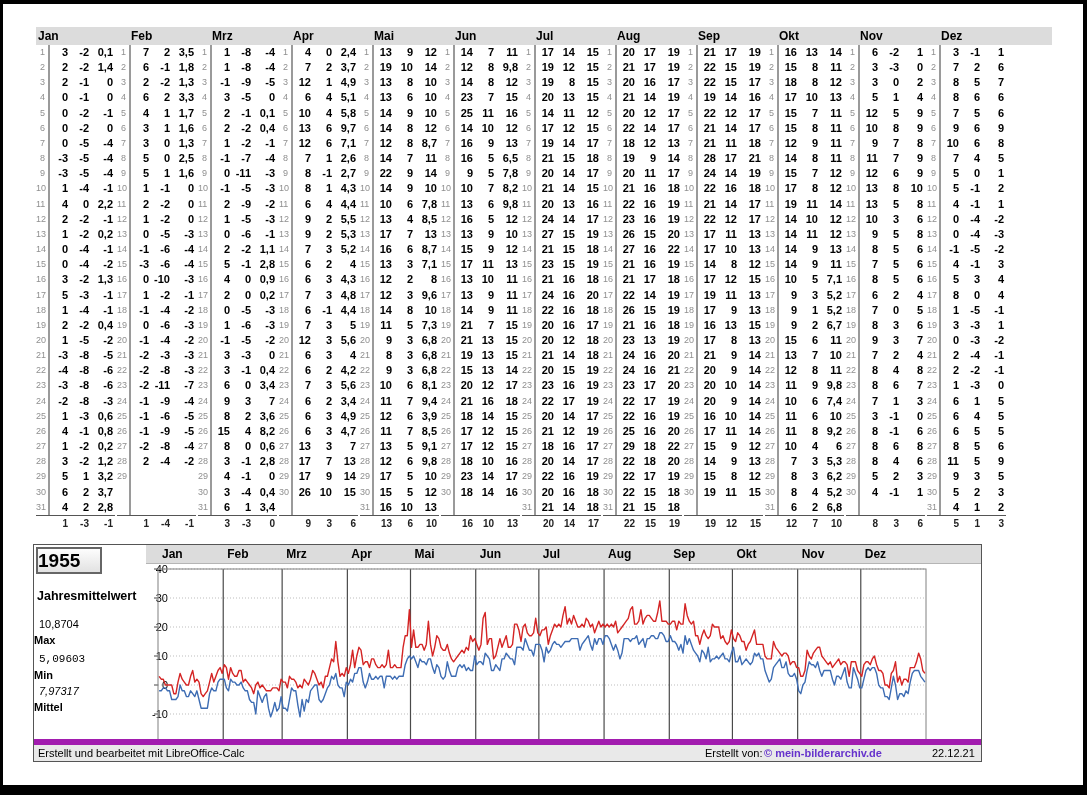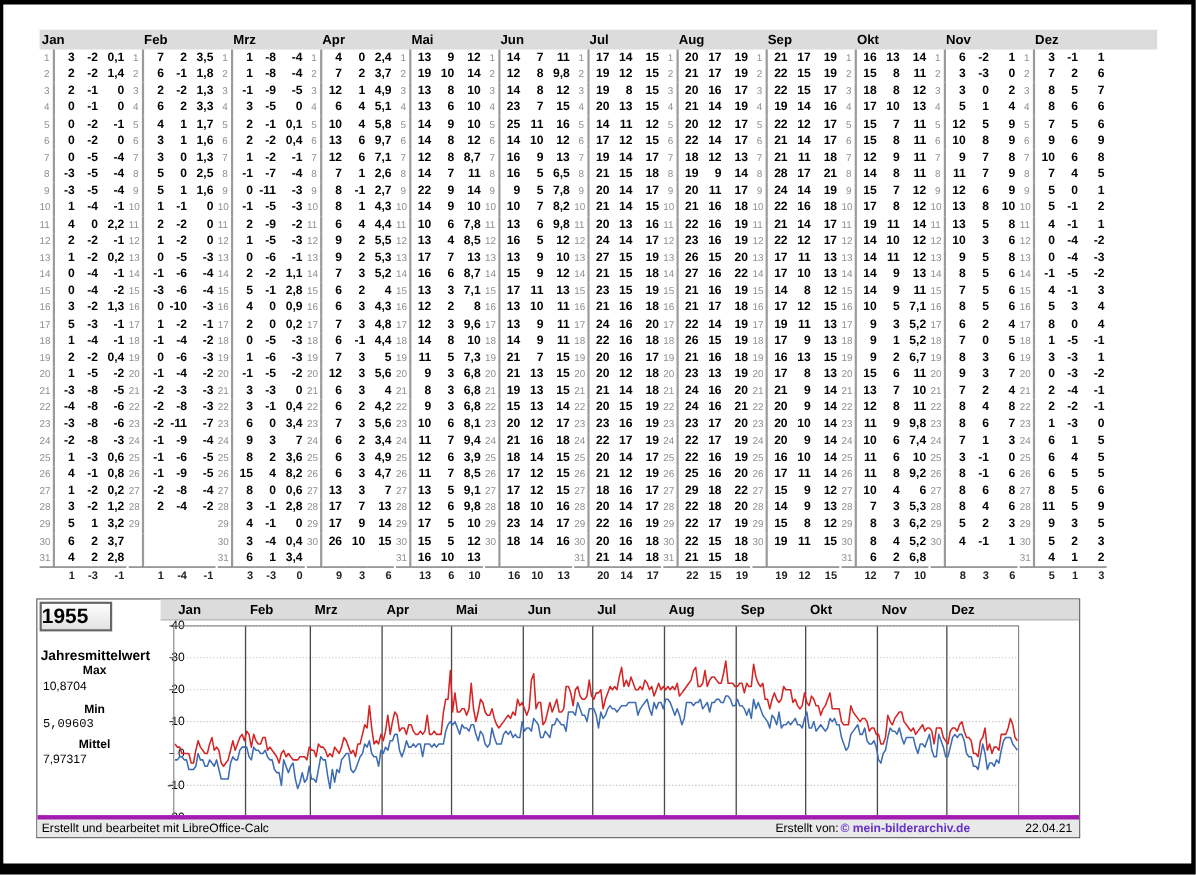--- a/index.html
+++ b/index.html
@@ -22,27 +22,27 @@
   
   #bottom{position:absolute;left:33px;top:544px;width:949px;height:218px;
           border:1px solid #555;box-sizing:border-box;background:#fff;}
   #chart-band{position:absolute;left:112px;top:0;right:0;height:18px;background:#dcdcdc;
               border-bottom:1px solid #b5b5b5;}
   .c-month-label{position:absolute;top:2px;font-size:12px;font-weight:bold;}
   #year-box{position:absolute;left:2px;top:2px;width:62px;height:23px;border:2px solid #666;
             background:linear-gradient(#fdfdfd,#e2e2e2);text-align:left;font-size:19px;
             font-weight:bold;line-height:23px;}
   .stat-title{position:absolute;left:3px;top:44px;font-size:12.5px;font-weight:bold;}
-  .stat-label{position:absolute;left:0;width:104px;text-align:center;font-size:11px;font-weight:bold;}
+  .stat-label{position:absolute;left:0;width:104px;text-align:left;font-size:11px;font-weight:bold;margin-top:30px;}
   .stat-value{position:absolute;left:5px;font-size:11px;}
   .y-label{position:absolute;width:30px;text-align:right;left:104px;font-size:11px;line-height:11px;}
   #chart-svg{position:absolute;left:0;top:0;}
   
   #footer-band{position:absolute;left:0;right:0;bottom:0;height:16px;background:#e9e9e9;
-               border-top:4px solid #a21caf;font-size:11px;line-height:15px;}
+               border-top:6px solid #a21caf;font-size:11px;line-height:15px;}
   .ft{position:absolute;top:1px;white-space:nowrap;}
 </style>
 </head>
 <body>
 
 <div class="frame"></div>
 
 <div id="table-band">
     <div class="t-month-label" style="left: 2px;">Jan</div>
     <div class="t-month-label" style="left: 95px;">Feb</div>
@@ -1638,21 +1638,21 @@
       <div class="c-month-label" style="left: 830.773px;">Dez</div>
     </div>
   <div id="year-box">1955</div>
 
   <div class="stat-title">Jahresmittelwert</div>
   <div class="stat-label" style="top:59px;">Max</div>
   <div class="stat-value" style="top:73px;">10,8704</div>
   <div class="stat-label" style="top:94px;">Min</div>
   <div class="stat-value" style="top:108px;font-family:Liberation Mono, monospace;">5,09603</div>
   <div class="stat-label" style="top:126px;">Mittel</div>
-  <div class="stat-value" style="top:140px;">7,97317</div>
+  <div class="stat-value" style="top:140px;font-style:italic;">7,97317</div>
 
   <div id="y-labels">
       <div class="y-label" style="top: 19px;">40</div>
       <div class="y-label" style="top: 48px;">30</div>
       <div class="y-label" style="top: 77px;">20</div>
       <div class="y-label" style="top: 106px;">10</div>
       <div class="y-label" style="top: 135px;">0</div>
       <div class="y-label" style="top: 164px;">-10</div>
       <div class="y-label" style="top: 193px;">-20</div>
     </div>
@@ -1697,15 +1697,15 @@
         <rect x="124" y="24" width="768" height="174" fill="none" stroke="#808080" stroke-width="1"></rect>
         <polyline points="125.1,131.3 127.2,134.2 129.3,134.2 131.4,140.0 133.5,140.0 135.6,140.0 137.7,140.0 139.8,148.7 141.9,148.7 144.0,137.1 146.1,128.4 148.2,134.2 150.3,137.1 152.4,140.0 154.5,140.0 156.6,131.3 158.7,125.5 160.8,137.1 162.9,134.2 165.0,137.1 167.1,148.7 169.2,151.6 171.3,148.7 173.4,145.8 175.6,137.1 177.7,128.4 179.8,137.1 181.9,131.3 184.0,125.5 186.1,122.6 188.2,128.4 190.3,119.7 192.4,122.6 194.5,134.2 196.6,122.6 198.7,128.4 200.8,131.3 202.9,131.3 205.0,125.5 207.1,125.5 209.2,137.1 211.3,134.2 213.4,137.1 215.5,140.0 217.6,142.9 219.7,148.7 221.8,140.0 223.9,137.1 226.0,142.9 228.2,140.0 230.3,142.9 232.4,145.8 234.5,145.8 236.6,145.8 238.7,142.9 240.8,142.9 242.9,142.9 245.0,145.8 247.1,134.2 249.2,137.1 251.3,137.1 253.4,142.9 255.5,131.3 257.6,134.2 259.7,134.2 261.8,137.1 263.9,142.9 266.0,140.0 268.1,142.9 270.2,134.2 272.3,137.1 274.4,140.0 276.5,134.2 278.7,125.5 280.8,128.4 282.9,134.2 285.0,140.0 287.1,137.1 289.2,142.9 291.3,131.3 293.4,131.3 295.5,122.6 297.6,113.9 299.7,116.8 301.8,96.5 303.9,116.8 306.0,131.3 308.1,128.4 310.2,131.3 312.3,122.6 314.4,128.4 316.5,119.7 318.6,105.2 320.7,122.6 322.8,111.0 324.9,102.3 327.0,105.2 329.2,119.7 331.3,116.8 333.4,116.8 335.5,122.6 337.6,113.9 339.7,113.9 341.8,119.7 343.9,122.6 346.0,122.6 348.1,119.7 350.2,122.6 352.3,119.7 354.4,105.2 356.5,122.6 358.6,122.6 360.7,119.7 362.8,122.6 364.9,122.6 367.0,122.6 369.1,102.3 371.2,90.7 373.3,90.7 375.4,64.6 377.5,102.3 379.6,84.9 381.8,102.3 383.9,102.3 386.0,99.4 388.1,99.4 390.2,105.2 392.3,99.4 394.4,76.2 396.5,99.4 398.6,111.0 400.7,102.3 402.8,90.7 404.9,93.6 407.0,102.3 409.1,105.2 411.2,105.2 413.3,99.4 415.4,108.1 417.5,113.9 419.6,116.8 421.7,113.9 423.8,111.0 425.9,108.1 428.0,105.2 430.1,108.1 432.3,102.3 434.4,105.2 436.5,90.7 438.6,96.5 440.7,93.6 442.8,99.4 444.9,105.2 447.0,99.4 449.1,73.3 451.2,67.5 453.3,99.4 455.4,93.6 457.5,93.6 459.6,113.9 461.7,111.0 463.8,102.3 465.9,93.6 468.0,102.3 470.1,96.5 472.2,90.7 474.3,102.3 476.4,102.3 478.5,99.4 480.6,79.1 482.8,79.1 484.9,84.9 487.0,96.5 489.1,82.0 491.2,79.1 493.3,87.8 495.4,90.7 497.5,90.7 499.6,87.8 501.7,73.3 503.8,87.8 505.9,90.7 508.0,84.9 510.1,84.9 512.2,82.0 514.3,99.4 516.4,90.7 518.5,84.9 520.6,79.1 522.7,82.0 524.8,79.1 526.9,82.0 529.0,70.4 531.1,61.7 533.2,79.1 535.4,73.3 537.5,79.1 539.6,70.4 541.7,76.2 543.8,82.0 545.9,82.0 548.0,79.1 550.1,82.0 552.2,73.3 554.3,76.2 556.4,82.0 558.5,79.1 560.6,87.8 562.7,82.0 564.8,76.2 566.9,82.0 569.0,79.1 571.1,82.0 573.2,79.1 575.3,82.0 577.4,79.1 579.5,82.0 581.6,76.2 583.7,87.8 585.9,84.9 588.0,82.0 590.1,79.1 592.2,76.2 594.3,73.3 596.4,64.6 598.5,61.7 600.6,79.1 602.7,79.1 604.8,76.2 606.9,64.6 609.0,79.1 611.1,73.3 613.2,70.4 615.3,70.4 617.4,73.3 619.5,76.2 621.6,76.2 623.7,67.5 625.8,55.9 627.9,76.2 630.0,76.2 632.1,76.2 634.2,79.1 636.4,79.1 638.5,76.2 640.6,76.2 642.7,84.9 644.8,76.2 646.9,79.1 649.0,79.1 651.1,58.8 653.2,70.4 655.3,76.2 657.4,79.1 659.5,76.2 661.6,90.7 663.7,90.7 665.8,99.4 667.9,90.7 670.0,84.9 672.1,90.7 674.2,93.6 676.3,90.7 678.4,79.1 680.5,82.0 682.6,82.0 684.7,82.0 686.8,93.6 689.0,90.7 691.1,96.5 693.2,99.4 695.3,96.5 697.4,84.9 699.5,93.6 701.6,96.5 703.7,87.8 705.8,90.7 707.9,96.5 710.0,96.5 712.1,105.2 714.2,99.4 716.3,96.5 718.4,90.7 720.5,84.9 722.6,99.4 724.7,99.4 726.8,99.4 728.9,99.4 731.0,111.0 733.1,113.9 735.2,113.9 737.3,113.9 739.5,96.5 741.6,102.3 743.7,105.2 745.8,108.1 747.9,111.0 750.0,108.1 752.1,108.1 754.2,111.0 756.3,119.7 758.4,116.8 760.5,116.8 762.6,122.6 764.7,122.6 766.8,131.3 768.9,131.3 771.0,125.5 773.1,105.2 775.2,111.0 777.3,113.9 779.4,108.1 781.5,105.2 783.6,102.3 785.7,102.3 787.8,111.0 790.0,113.9 792.1,116.8 794.2,119.7 796.3,116.8 798.4,122.6 800.5,119.7 802.6,116.8 804.7,113.9 806.8,119.7 808.9,116.8 811.0,116.8 813.1,119.7 815.2,131.3 817.3,116.8 819.4,116.8 821.5,116.8 823.6,125.5 825.7,128.4 827.8,131.3 829.9,119.7 832.0,116.8 834.1,116.8 836.2,119.7 838.3,113.9 840.4,111.0 842.6,119.7 844.7,125.5 846.8,125.5 848.9,128.4 851.0,140.0 853.1,140.0 855.2,142.9 857.3,128.4 859.4,125.5 861.5,116.8 863.6,137.1 865.7,131.3 867.8,140.0 869.9,134.2 872.0,134.2 874.1,137.1 876.2,122.6 878.3,122.6 880.4,122.6 882.5,116.8 884.6,108.1 886.7,113.9 888.8,125.5 890.9,128.4 " fill="none" stroke="#d42424" stroke-width="1.4" stroke-linejoin="round"></polyline>
         <polyline points="125.1,145.8 127.2,145.8 129.3,142.9 131.4,142.9 133.5,145.8 135.6,145.8 137.7,154.5 139.8,154.5 141.9,154.5 144.0,151.6 146.1,140.0 148.2,145.8 150.3,145.8 152.4,151.6 154.5,151.6 156.6,145.8 158.7,148.7 160.8,151.6 162.9,145.8 165.0,154.5 167.1,163.2 169.2,163.2 171.3,163.2 173.4,163.2 175.6,148.7 177.7,142.9 179.8,145.8 181.9,145.8 184.0,137.1 186.1,134.2 188.2,134.2 190.3,134.2 192.4,142.9 194.5,145.8 196.6,134.2 198.7,137.1 200.8,137.1 202.9,140.0 205.0,140.0 207.1,137.1 209.2,142.9 211.3,145.8 213.4,145.8 215.5,154.5 217.6,157.4 219.7,157.4 221.8,169.0 223.9,145.8 226.0,151.6 228.2,157.4 230.3,151.6 232.4,148.7 234.5,163.2 236.6,171.9 238.7,166.1 240.8,157.4 242.9,166.1 245.0,163.2 247.1,151.6 249.2,163.2 251.3,163.2 253.4,166.1 255.5,154.5 257.6,142.9 259.7,145.8 261.8,145.8 263.9,160.3 266.0,171.9 268.1,154.5 270.2,166.1 272.3,154.5 274.4,157.4 276.5,145.8 278.7,142.9 280.8,140.0 282.9,140.0 285.0,154.5 287.1,157.4 289.2,154.5 291.3,148.7 293.4,142.9 295.5,140.0 297.6,131.3 299.7,134.2 301.8,128.4 303.9,140.0 306.0,142.9 308.1,142.9 310.2,151.6 312.3,137.1 314.4,140.0 316.5,134.2 318.6,137.1 320.7,128.4 322.8,128.4 324.9,122.6 327.0,122.6 329.2,137.1 331.3,142.9 333.4,137.1 335.5,128.4 337.6,134.2 339.7,134.2 341.8,131.3 343.9,134.2 346.0,131.3 348.1,131.3 350.2,142.9 352.3,131.3 354.4,131.3 356.5,131.3 358.6,134.2 360.7,131.3 362.8,134.2 364.9,131.3 367.0,131.3 369.1,131.3 371.2,119.7 373.3,113.9 375.4,111.0 377.5,113.9 379.6,111.0 381.8,116.8 383.9,122.6 386.0,113.9 388.1,116.8 390.2,116.8 392.3,119.7 394.4,113.9 396.5,113.9 398.6,122.6 400.7,128.4 402.8,119.7 404.9,122.6 407.0,131.3 409.1,134.2 411.2,131.3 413.3,116.8 415.4,125.5 417.5,131.3 419.6,131.3 421.7,131.3 423.8,122.6 425.9,119.7 428.0,122.6 430.1,119.7 432.3,125.5 434.4,122.6 436.5,125.5 438.6,125.5 440.7,111.0 442.8,119.7 444.9,116.8 447.0,116.8 449.1,119.7 451.2,108.1 453.3,111.0 455.4,113.9 457.5,125.5 459.6,125.5 461.7,119.7 463.8,122.6 465.9,125.5 468.0,113.9 470.1,113.9 472.2,108.1 474.3,111.0 476.4,113.9 478.5,113.9 480.6,119.7 482.8,102.3 484.9,102.3 487.0,102.3 489.1,105.2 491.2,93.6 493.3,99.4 495.4,105.2 497.5,105.2 499.6,111.0 501.7,99.4 503.8,99.4 505.9,99.4 508.0,105.2 510.1,116.8 512.2,102.3 514.3,108.1 516.4,105.2 518.5,99.4 520.6,96.5 522.7,99.4 524.8,99.4 526.9,102.3 529.0,99.4 531.1,96.5 533.2,96.5 535.4,96.5 537.5,93.6 539.6,93.6 541.7,93.6 543.8,93.6 545.9,105.2 548.0,99.4 550.1,96.5 552.2,93.6 554.3,90.7 556.4,99.4 558.5,105.2 560.6,93.6 562.7,99.4 564.8,93.6 566.9,93.6 569.0,99.4 571.1,90.7 573.2,90.7 575.3,93.6 577.4,99.4 579.5,105.2 581.6,99.4 583.7,105.2 585.9,113.9 588.0,108.1 590.1,93.6 592.2,93.6 594.3,93.6 596.4,96.5 598.5,93.6 600.6,93.6 602.7,90.7 604.8,99.4 606.9,96.5 609.0,93.6 611.1,102.3 613.2,93.6 615.3,93.6 617.4,90.7 619.5,90.7 621.6,93.6 623.7,93.6 625.8,87.8 627.9,87.8 630.0,90.7 632.1,96.5 634.2,96.5 636.4,90.7 638.5,96.5 640.6,96.5 642.7,99.4 644.8,105.2 646.9,99.4 649.0,108.1 651.1,90.7 653.2,99.4 655.3,93.6 657.4,99.4 659.5,105.2 661.6,108.1 663.7,111.0 665.8,116.8 667.9,105.2 670.0,108.1 672.1,113.9 674.2,102.3 676.3,116.8 678.4,113.9 680.5,113.9 682.6,111.0 684.7,113.9 686.8,111.0 689.0,108.1 691.1,113.9 693.2,113.9 695.3,116.8 697.4,108.1 699.5,102.3 701.6,116.8 703.7,116.8 705.8,111.0 707.9,119.7 710.0,116.8 712.1,113.9 714.2,116.8 716.3,119.7 718.4,116.8 720.5,108.1 722.6,111.0 724.7,108.1 726.8,113.9 728.9,113.9 731.0,125.5 733.1,131.3 735.2,137.1 737.3,134.2 739.5,122.6 741.6,119.7 743.7,116.8 745.8,113.9 747.9,122.6 750.0,122.6 752.1,116.8 754.2,128.4 756.3,131.3 758.4,131.3 760.5,128.4 762.6,134.2 764.7,145.8 766.8,148.7 768.9,140.0 771.0,137.1 773.1,125.5 775.2,116.8 777.3,119.7 779.4,119.7 781.5,122.6 783.6,116.8 785.7,125.5 787.8,131.3 790.0,125.5 792.1,125.5 794.2,125.5 796.3,125.5 798.4,134.2 800.5,140.0 802.6,131.3 804.7,131.3 806.8,134.2 808.9,128.4 811.0,122.6 813.1,137.1 815.2,142.9 817.3,142.9 819.4,122.6 821.5,128.4 823.6,134.2 825.7,142.9 827.8,142.9 829.9,134.2 832.0,125.5 834.1,122.6 836.2,125.5 838.3,122.6 840.4,122.6 842.6,128.4 844.7,140.0 846.8,142.9 848.9,142.9 851.0,151.6 853.1,151.6 855.2,154.5 857.3,142.9 859.4,131.3 861.5,140.0 863.6,154.5 865.7,148.7 867.8,148.7 869.9,151.6 872.0,145.8 874.1,148.7 876.2,137.1 878.3,128.4 880.4,125.5 882.5,125.5 884.6,125.5 886.7,131.3 888.8,134.2 890.9,137.1 " fill="none" stroke="#3d6cb3" stroke-width="1.4" stroke-linejoin="round"></polyline>
       </svg>
     </div>
 
   <div id="footer-band">
     <span class="ft" style="left:4px;">Erstellt und bearbeitet mit LibreOffice-Calc</span>
     <span class="ft" style="left:671px;">Erstellt von:</span>
     <span class="ft" style="left: 730px; color: rgb(102, 51, 204); font-weight: bold;" id="copyright-link">© mein-bilderarchiv.de</span>
-    <span class="ft" style="left:898px;">22.04.21</span>
+    <span class="ft" style="left:898px;">22.12.21</span>
   </div>
 </div>
 
 </body></html>

